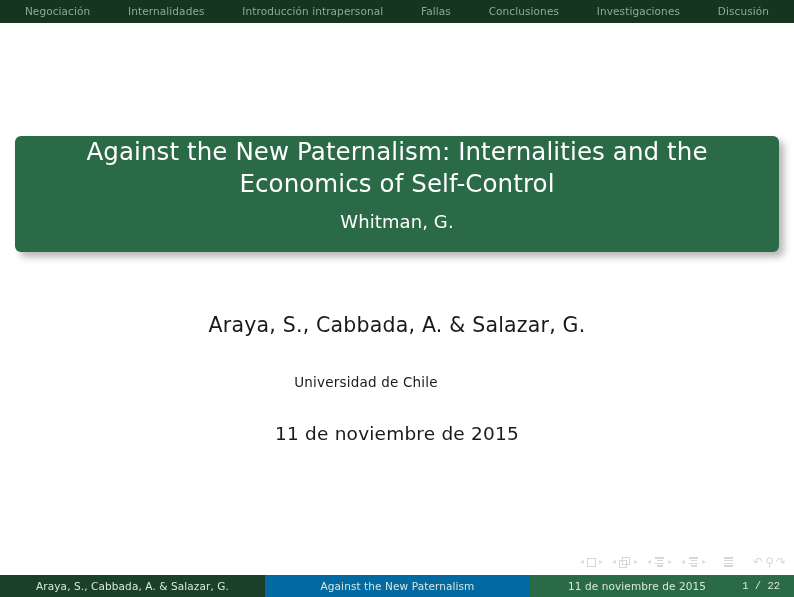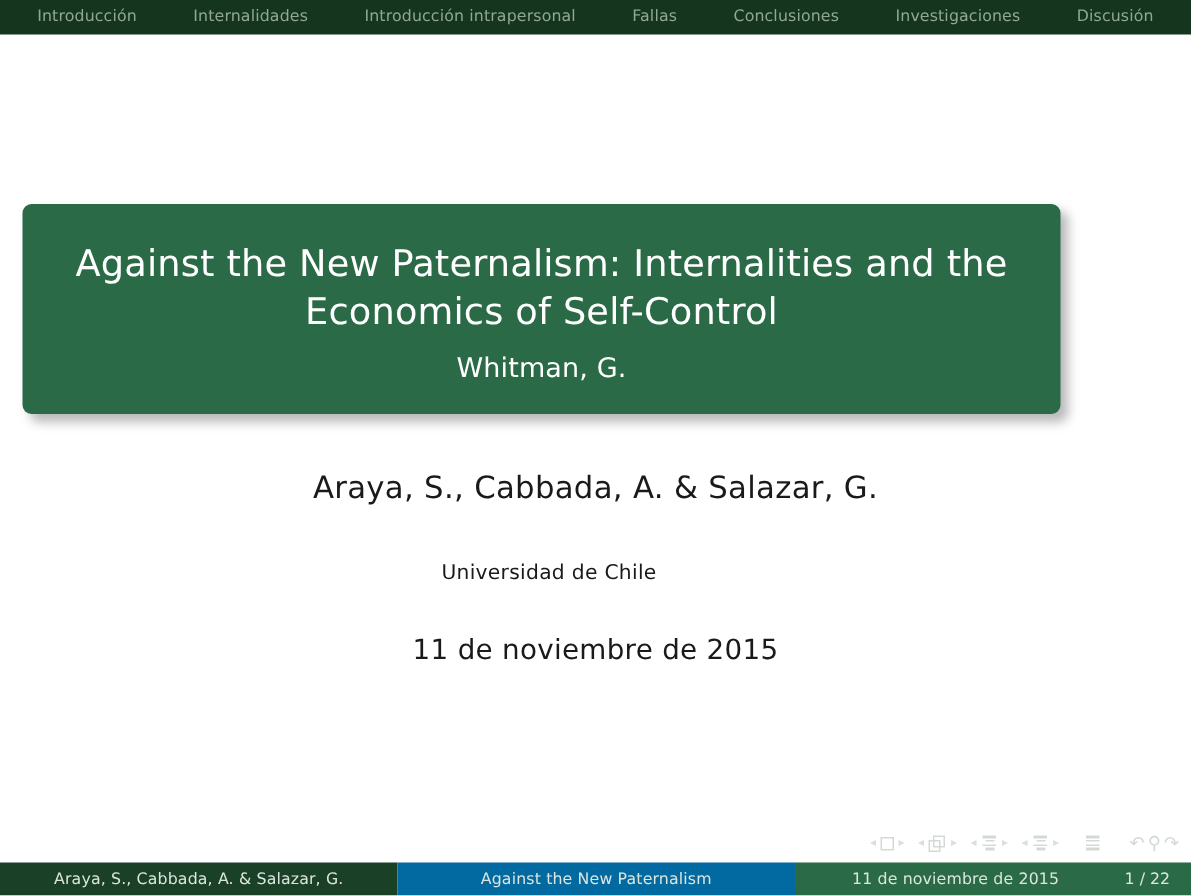--- a/index.html
+++ b/index.html
@@ -36,25 +36,25 @@
     white-space: nowrap;
     padding: 0 4px;
     line-height: 23px;
   }
 
   
   #title-block {
     position: absolute;
     left: 15px;
     top: 136px;
-    width: 692px;
+    width: 764px;
     border-radius: 6px;
     background: #2b6a46;
     box-shadow: 5px 5px 7px rgba(125,125,125,0.55);
-    padding: 24px 26px 20px 26px;
+    padding: 0 26px 20px 26px;
     box-sizing: border-box;
     text-align: center;
   }
   #title-main {
     color: #ffffff;
     font-size: 24.5px;
     line-height: 1.32;
     font-weight: normal;
     margin: 0;
     letter-spacing: 0.1px;
@@ -218,27 +218,28 @@
   }
   #footer-page {
     position: absolute;
     right: 14px;
     top: 0;
     height: 22px;
     display: flex;
     align-items: center;
     color: #dbe6de;
     font-size: 10.5px;
+    font-family: Liberation Mono, monospace;
   }
 </style>
 </head>
 <body>
 
 <div id="headline-bar">
-  <span class="nav-section">Introducción</span>
+  <span class="nav-section">Negociación</span>
   <span class="nav-section">Internalidades</span>
   <span class="nav-section">Introducción intrapersonal</span>
   <span class="nav-section">Fallas</span>
   <span class="nav-section">Conclusiones</span>
   <span class="nav-section">Investigaciones</span>
   <span class="nav-section">Discusión</span>
 </div>
 
 <div id="title-block">
   <div id="title-main">Against the New Paternalism: Internalities and the Economics of Self-Control</div>

